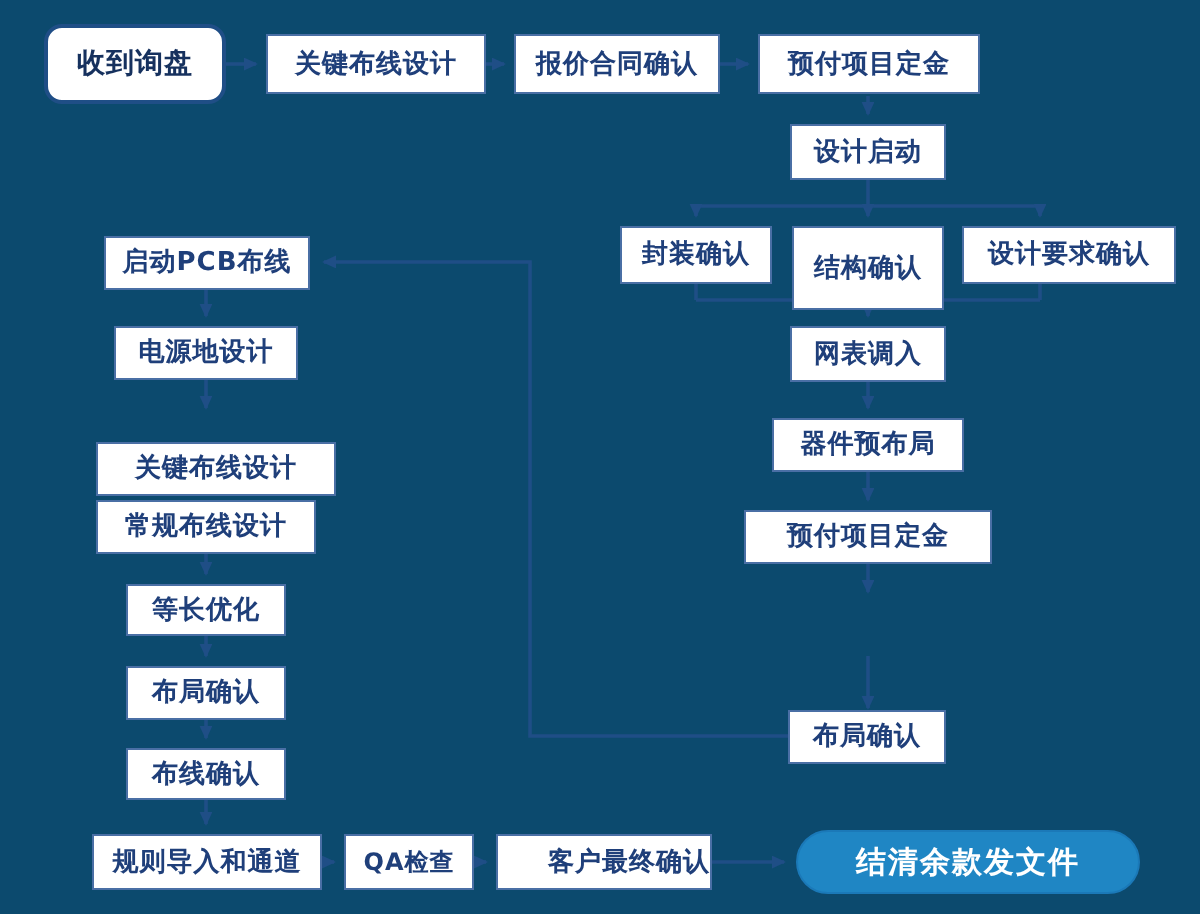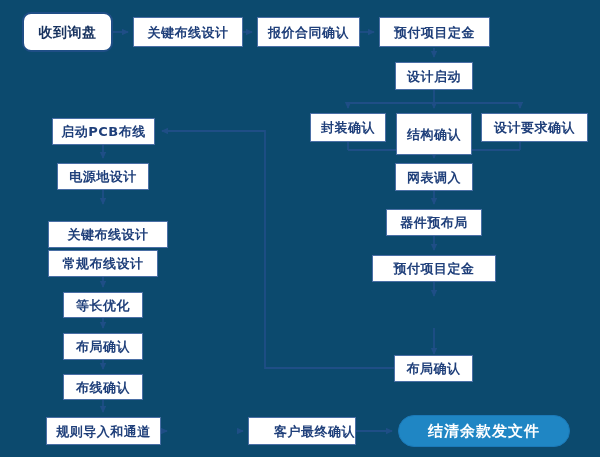--- a/index.html
+++ b/index.html
@@ -184,20 +184,23 @@
   </div>
 
   <div class="node" style="left:63px; top:374px; width:80px; height:26px;">
     <span>布线确认</span>
   </div>
 
   <div class="node" style="left:46px; top:417px; width:115px; height:28px;">
     <span>规则导入和通道</span>
   </div>
 
+  <div class="node small" style="left:172px; top:417px; width:65px; height:28px;">
+    <span>QA检查</span>
+  </div>
 
   <div class="node" style="left:248px; top:417px; width:108px; height:28px;justify-content:flex-end;">
     <span>客户最终确认</span>
   </div>
 
   <div class="node terminal" style="left:398px; top:415px; width:172px; height:32px;">
     <span>结清余款发文件</span>
   </div>
 
 </div>

